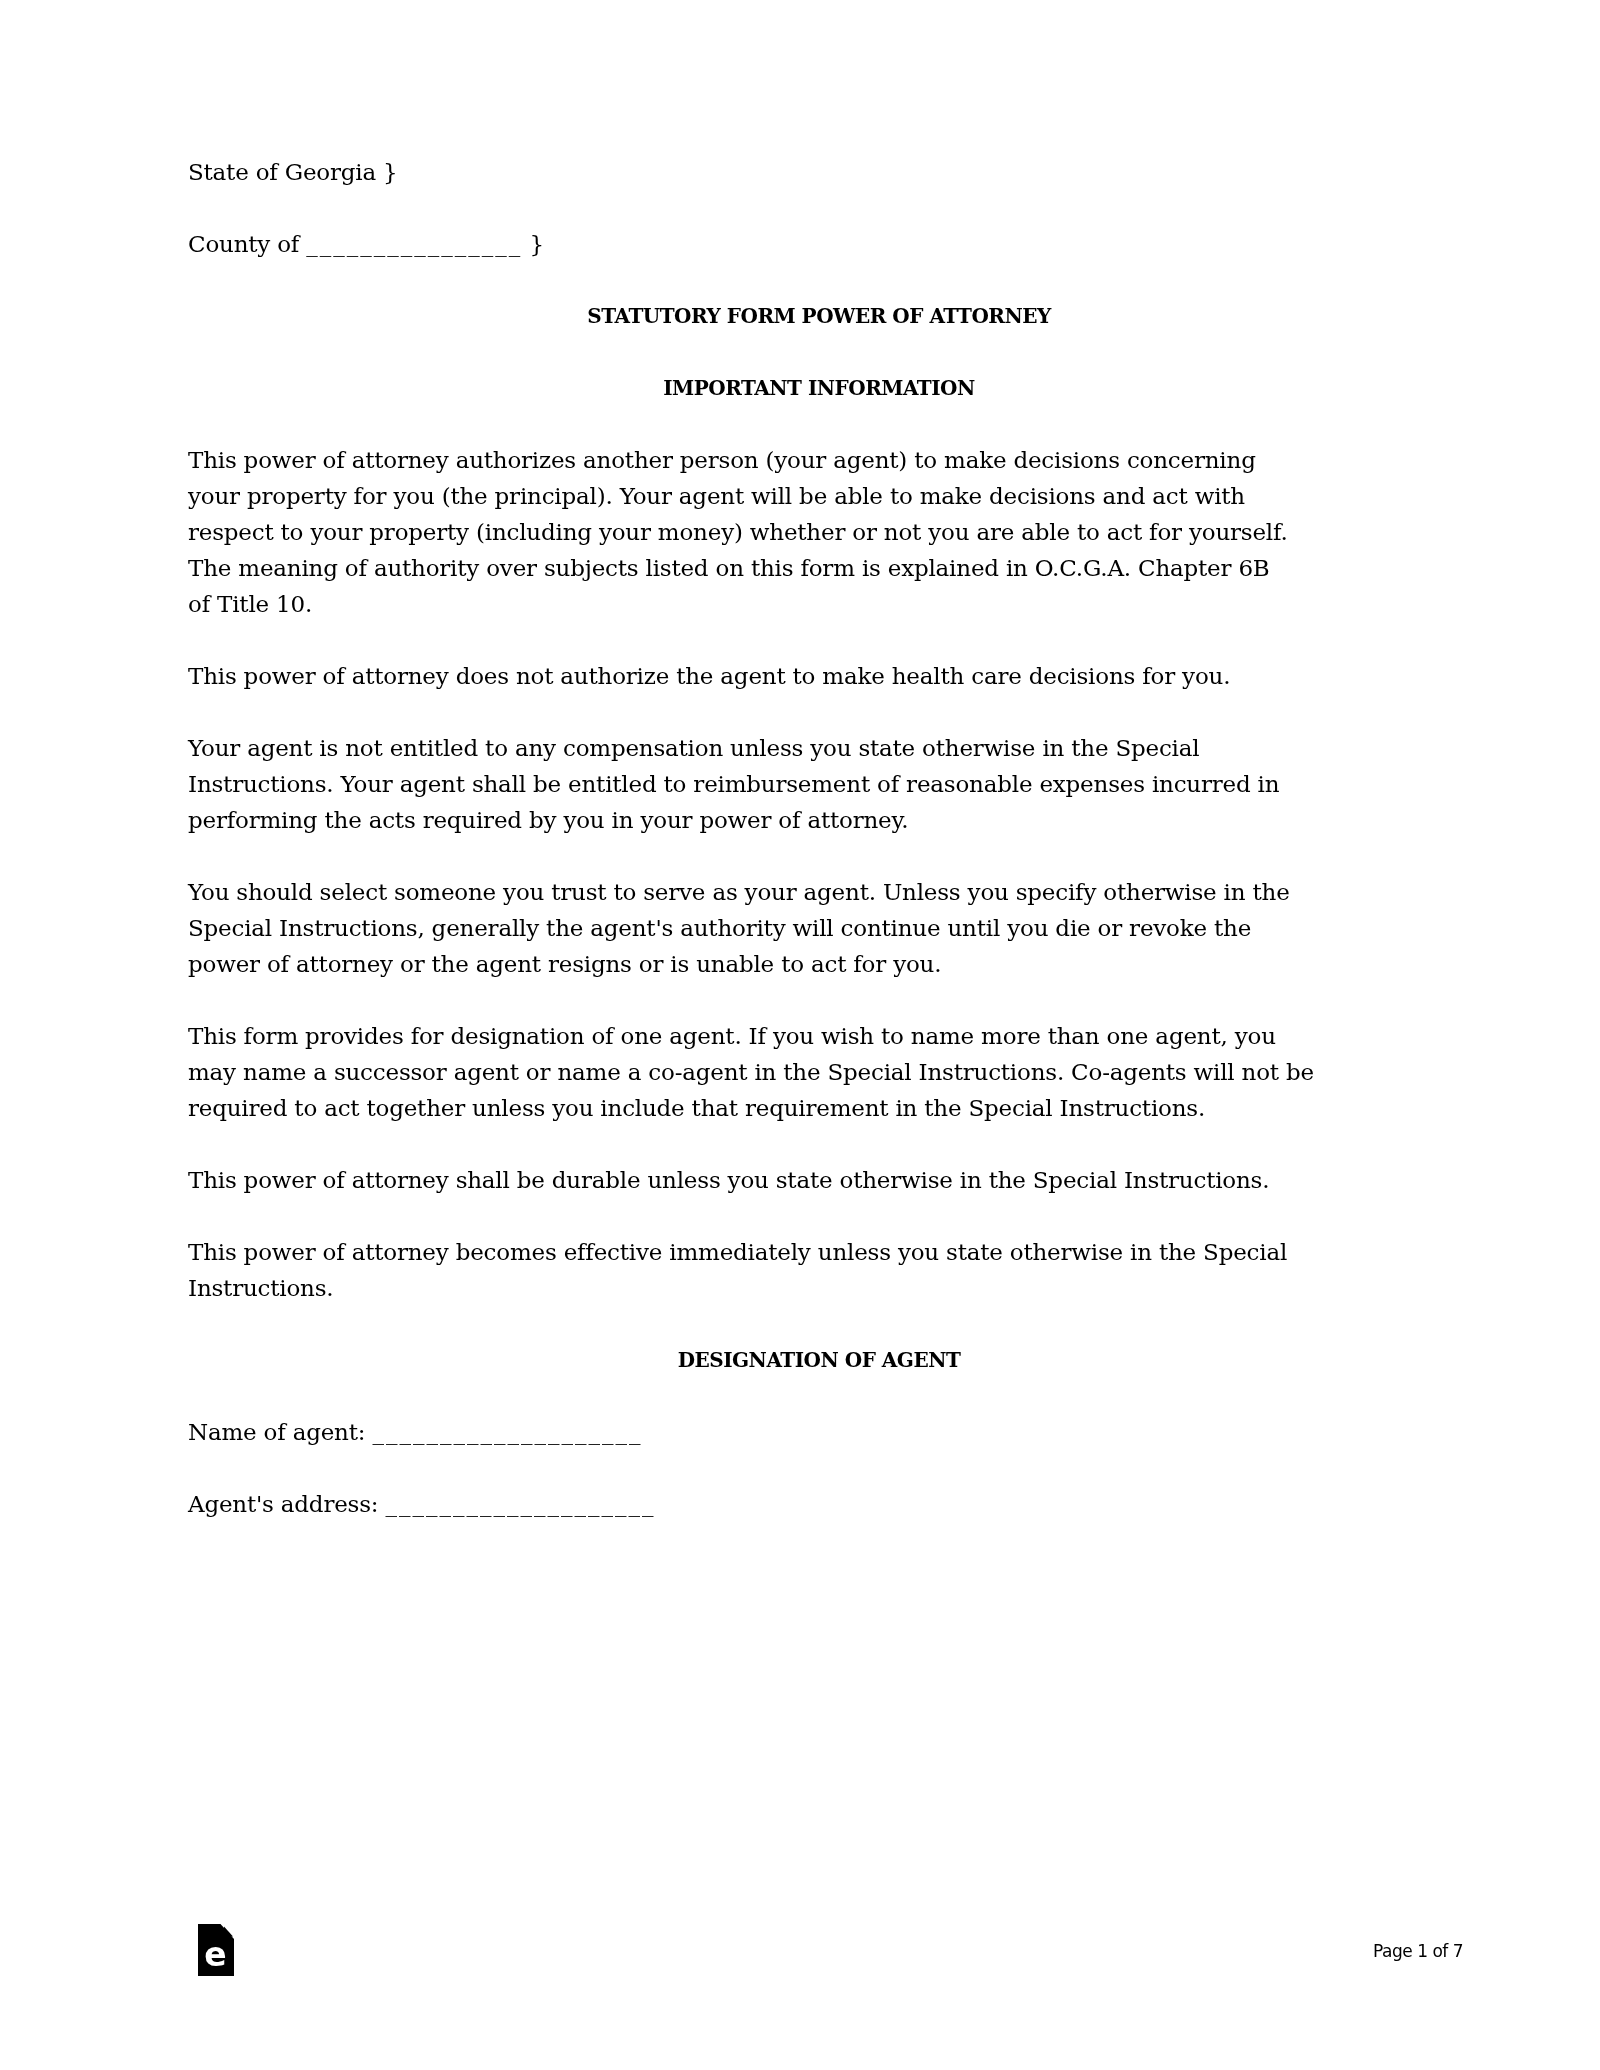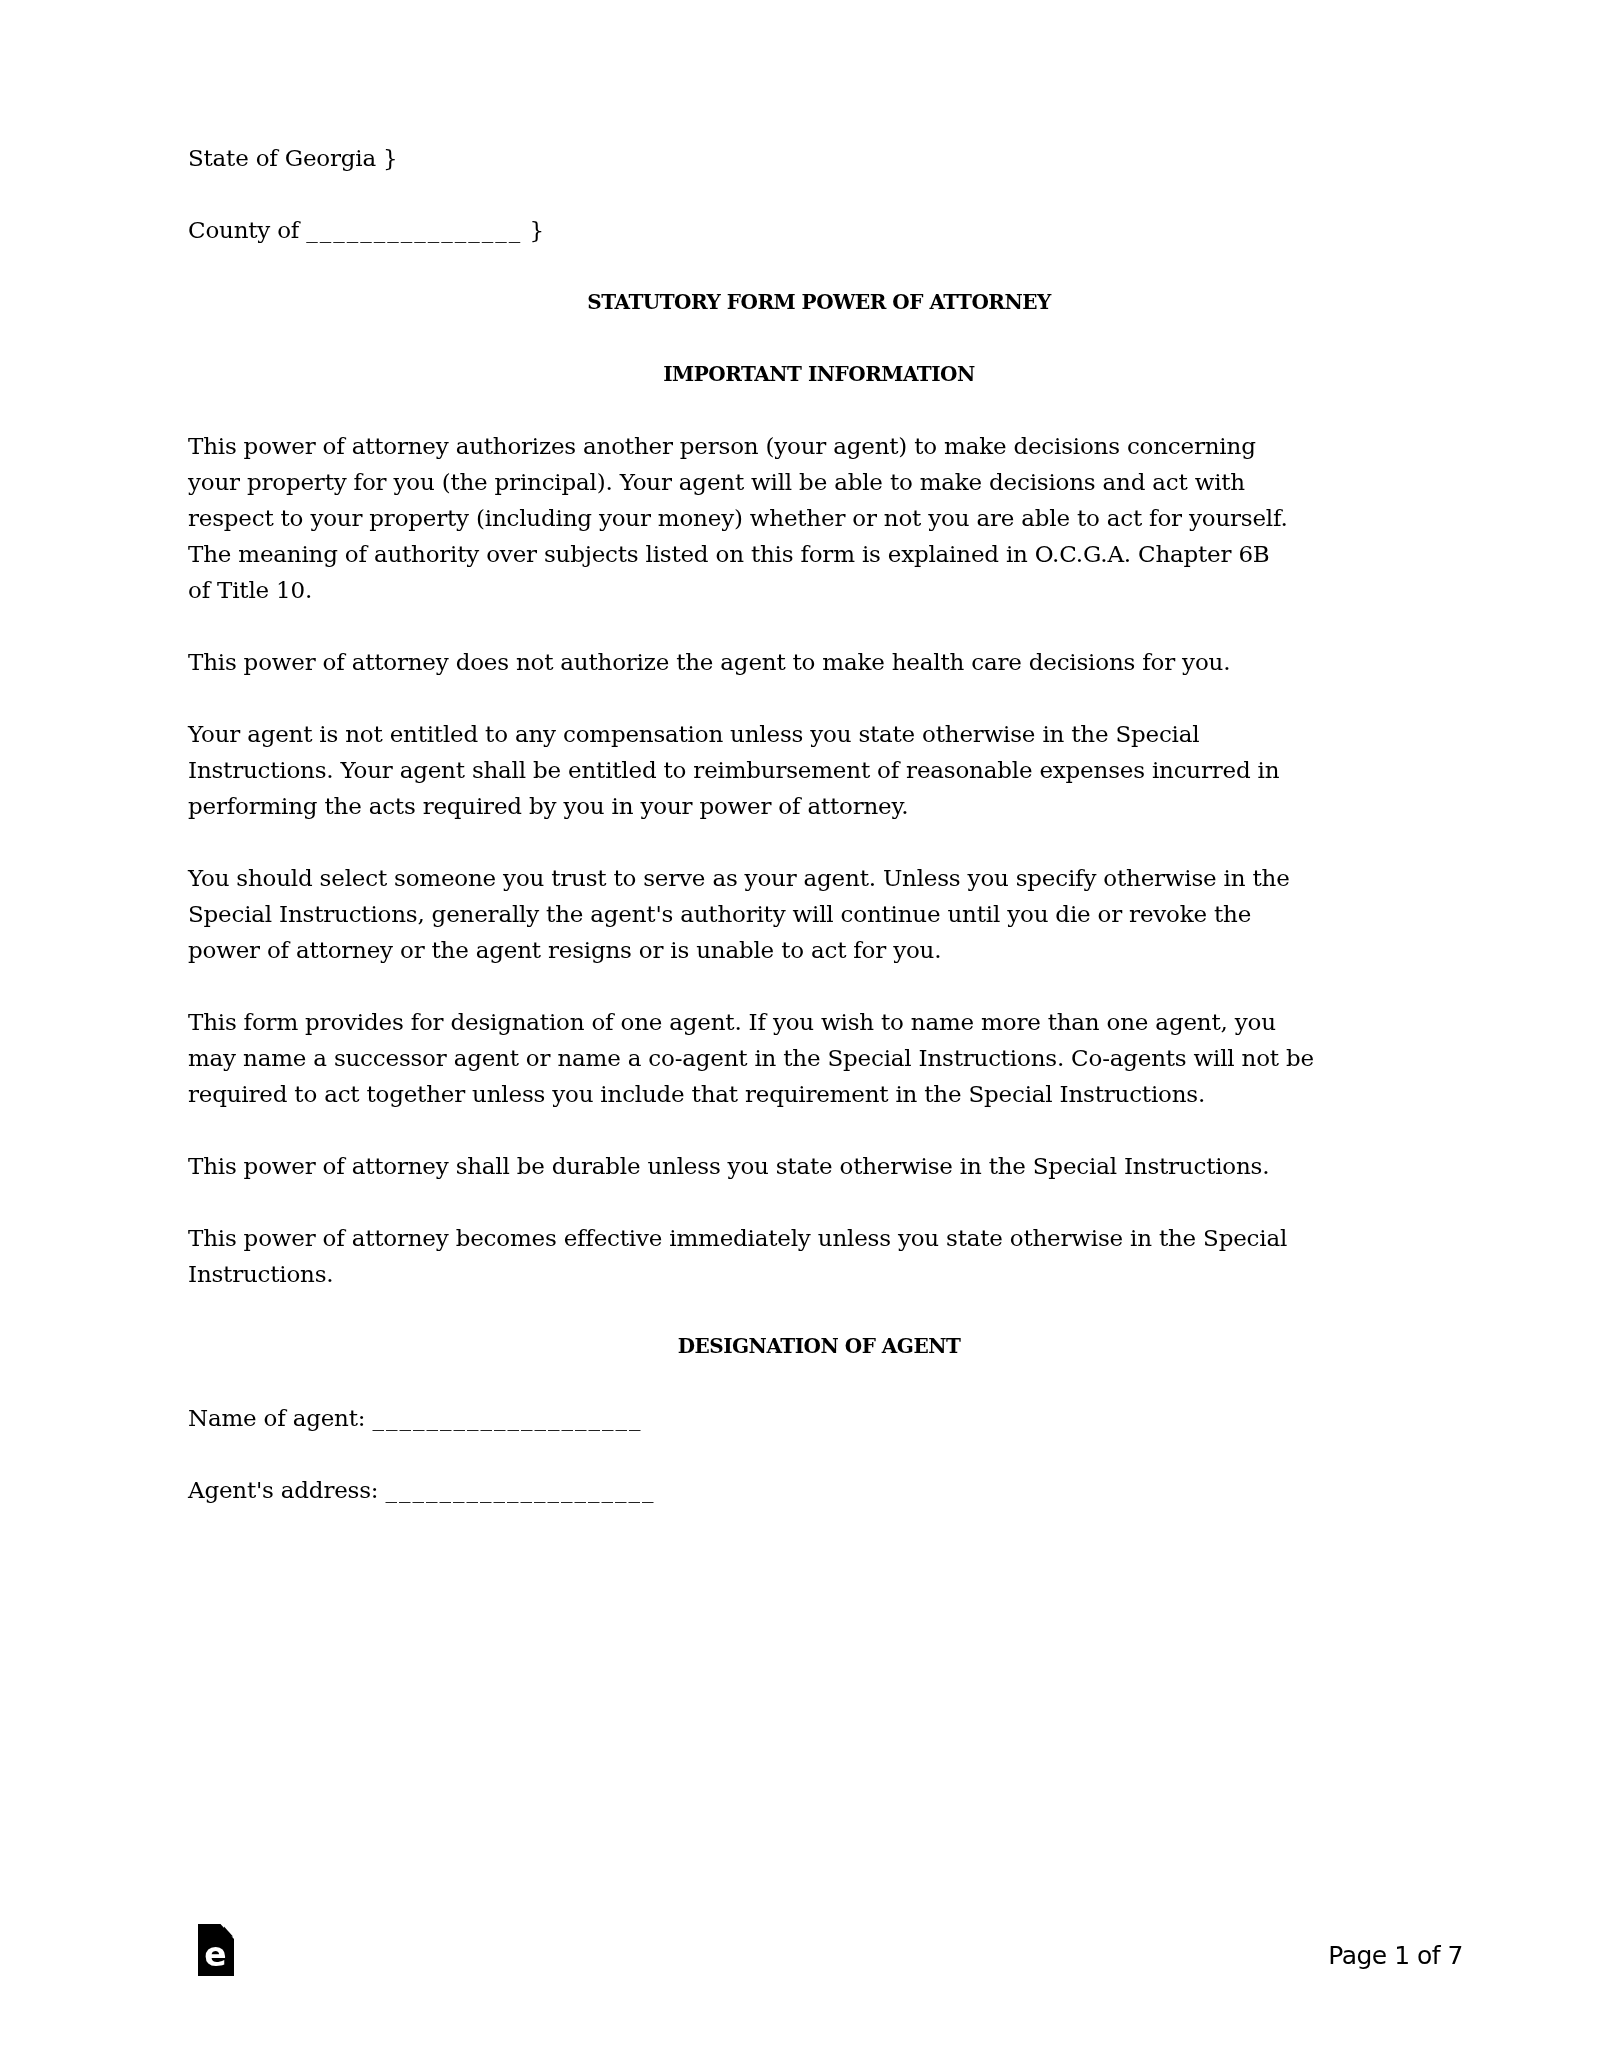--- a/index.html
+++ b/index.html
@@ -18,21 +18,21 @@
     position: absolute;
     left: 0; top: 0;
     width: 1600px;
     height: 2070px;
     background: #ffffff;
     overflow: hidden;
   }
   .doc-body {
     position: absolute;
     left: 188px;
-    top: 140px;
+    top: 154px;
     width: 1262px;
     font-size: 23px;
     line-height: 36px;
     letter-spacing: -0.2px;
   }
   .block {
     margin: 0 0 36px 0;
     white-space: pre;
   }
   .para {
@@ -55,21 +55,21 @@
     left: 198px;
     top: 1924px;
     width: 36px;
     height: 52px;
   }
   .page-indicator {
     position: absolute;
     top: 1941px;
     right: 137px;
     font-family: "DejaVu Sans", sans-serif;
-    font-size: 25px;
+    font-size: 17px;
     letter-spacing: -0.5px;
     color: #000000;
   }
 </style>
 </head>
 <body>
 
 <div class="page">
 
   <div class="doc-body">

